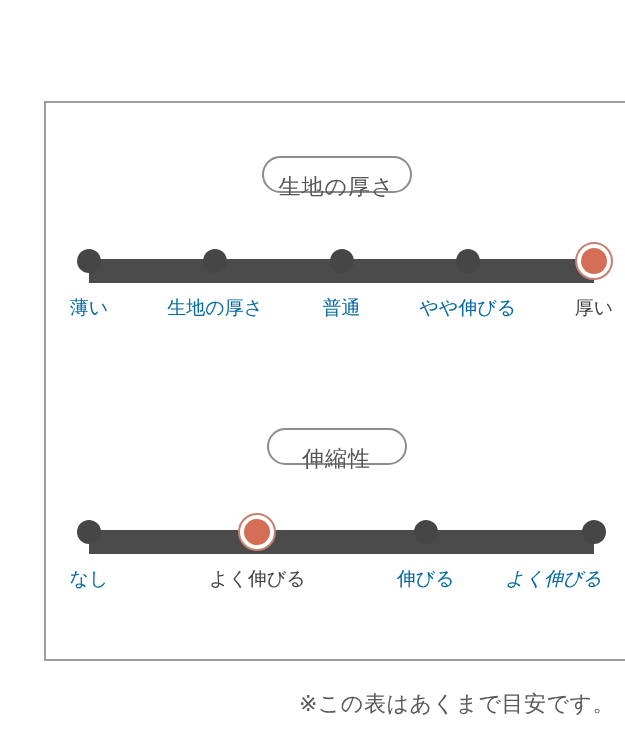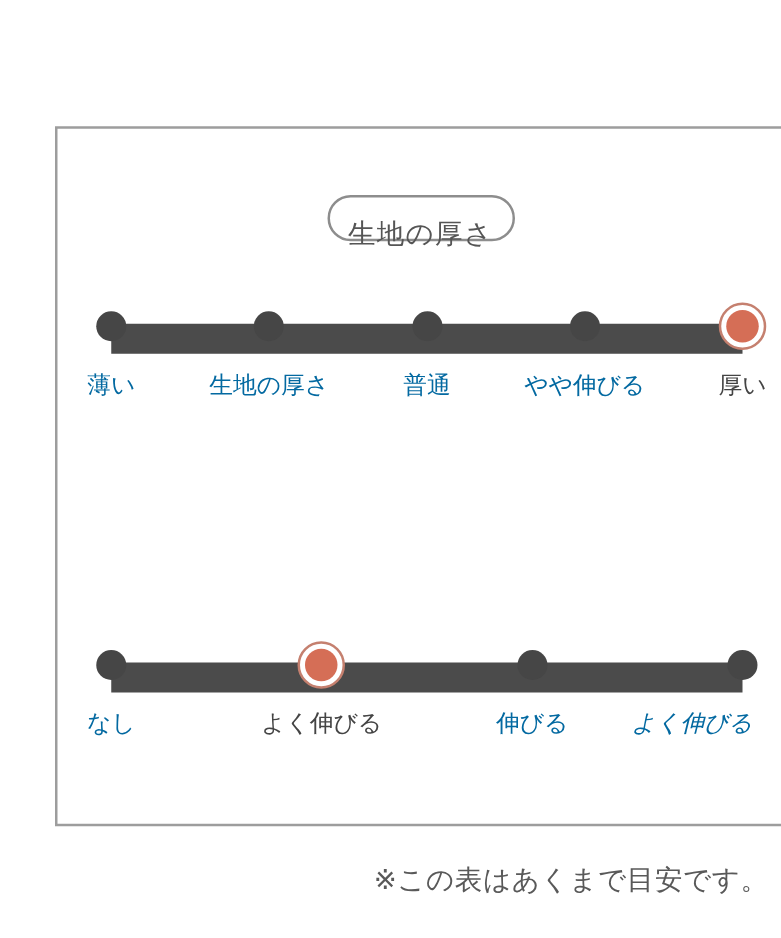--- a/index.html
+++ b/index.html
@@ -117,20 +117,21 @@
         <span class="fill"></span>
       </span>
 
       <span class="opt-label" style="left:0%">薄い</span>
       <span class="opt-label" style="left:25%">生地の厚さ</span>
       <span class="opt-label" style="left:50%">普通</span>
       <span class="opt-label" style="left:75%">やや伸びる</span>
       <span class="opt-label bold" style="left:100%">厚い</span>
     </div>
 
+    <div class="pill pill-stretch">伸縮性</div>
 
     <div class="scale scale-stretch">
       <div class="track"></div>
 
       <span class="dot" style="left:0%"></span>
       <span class="dot selected" style="left:33.333%">
         <span class="fill"></span>
       </span>
       <span class="dot" style="left:66.667%"></span>
       <span class="dot" style="left:100%"></span>

